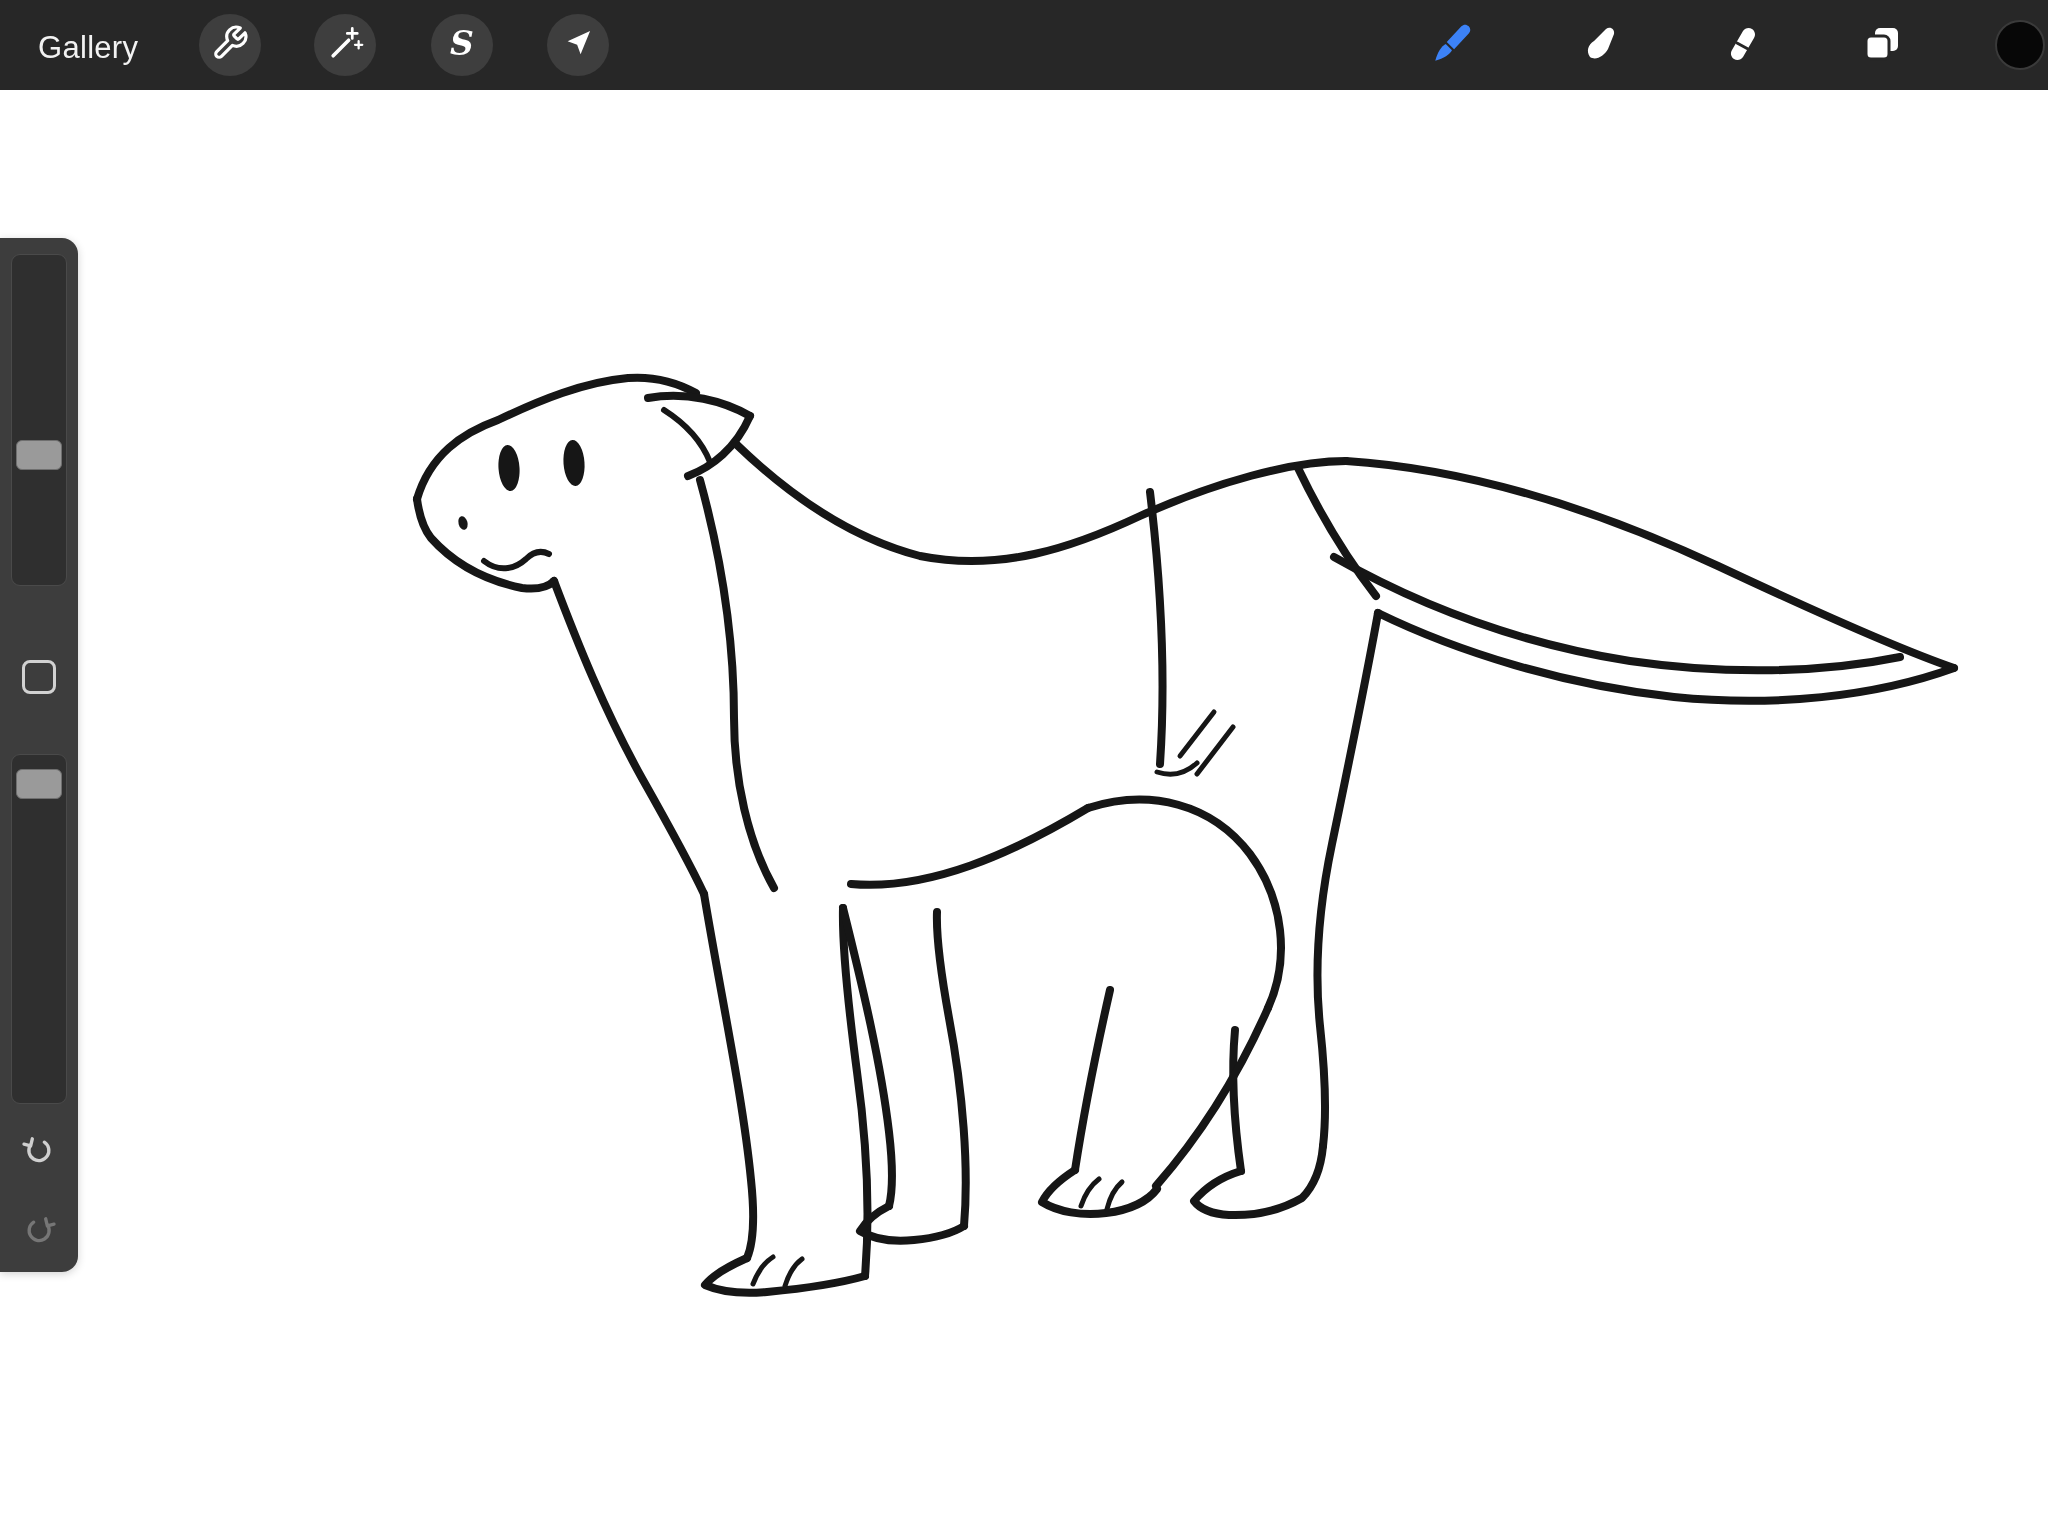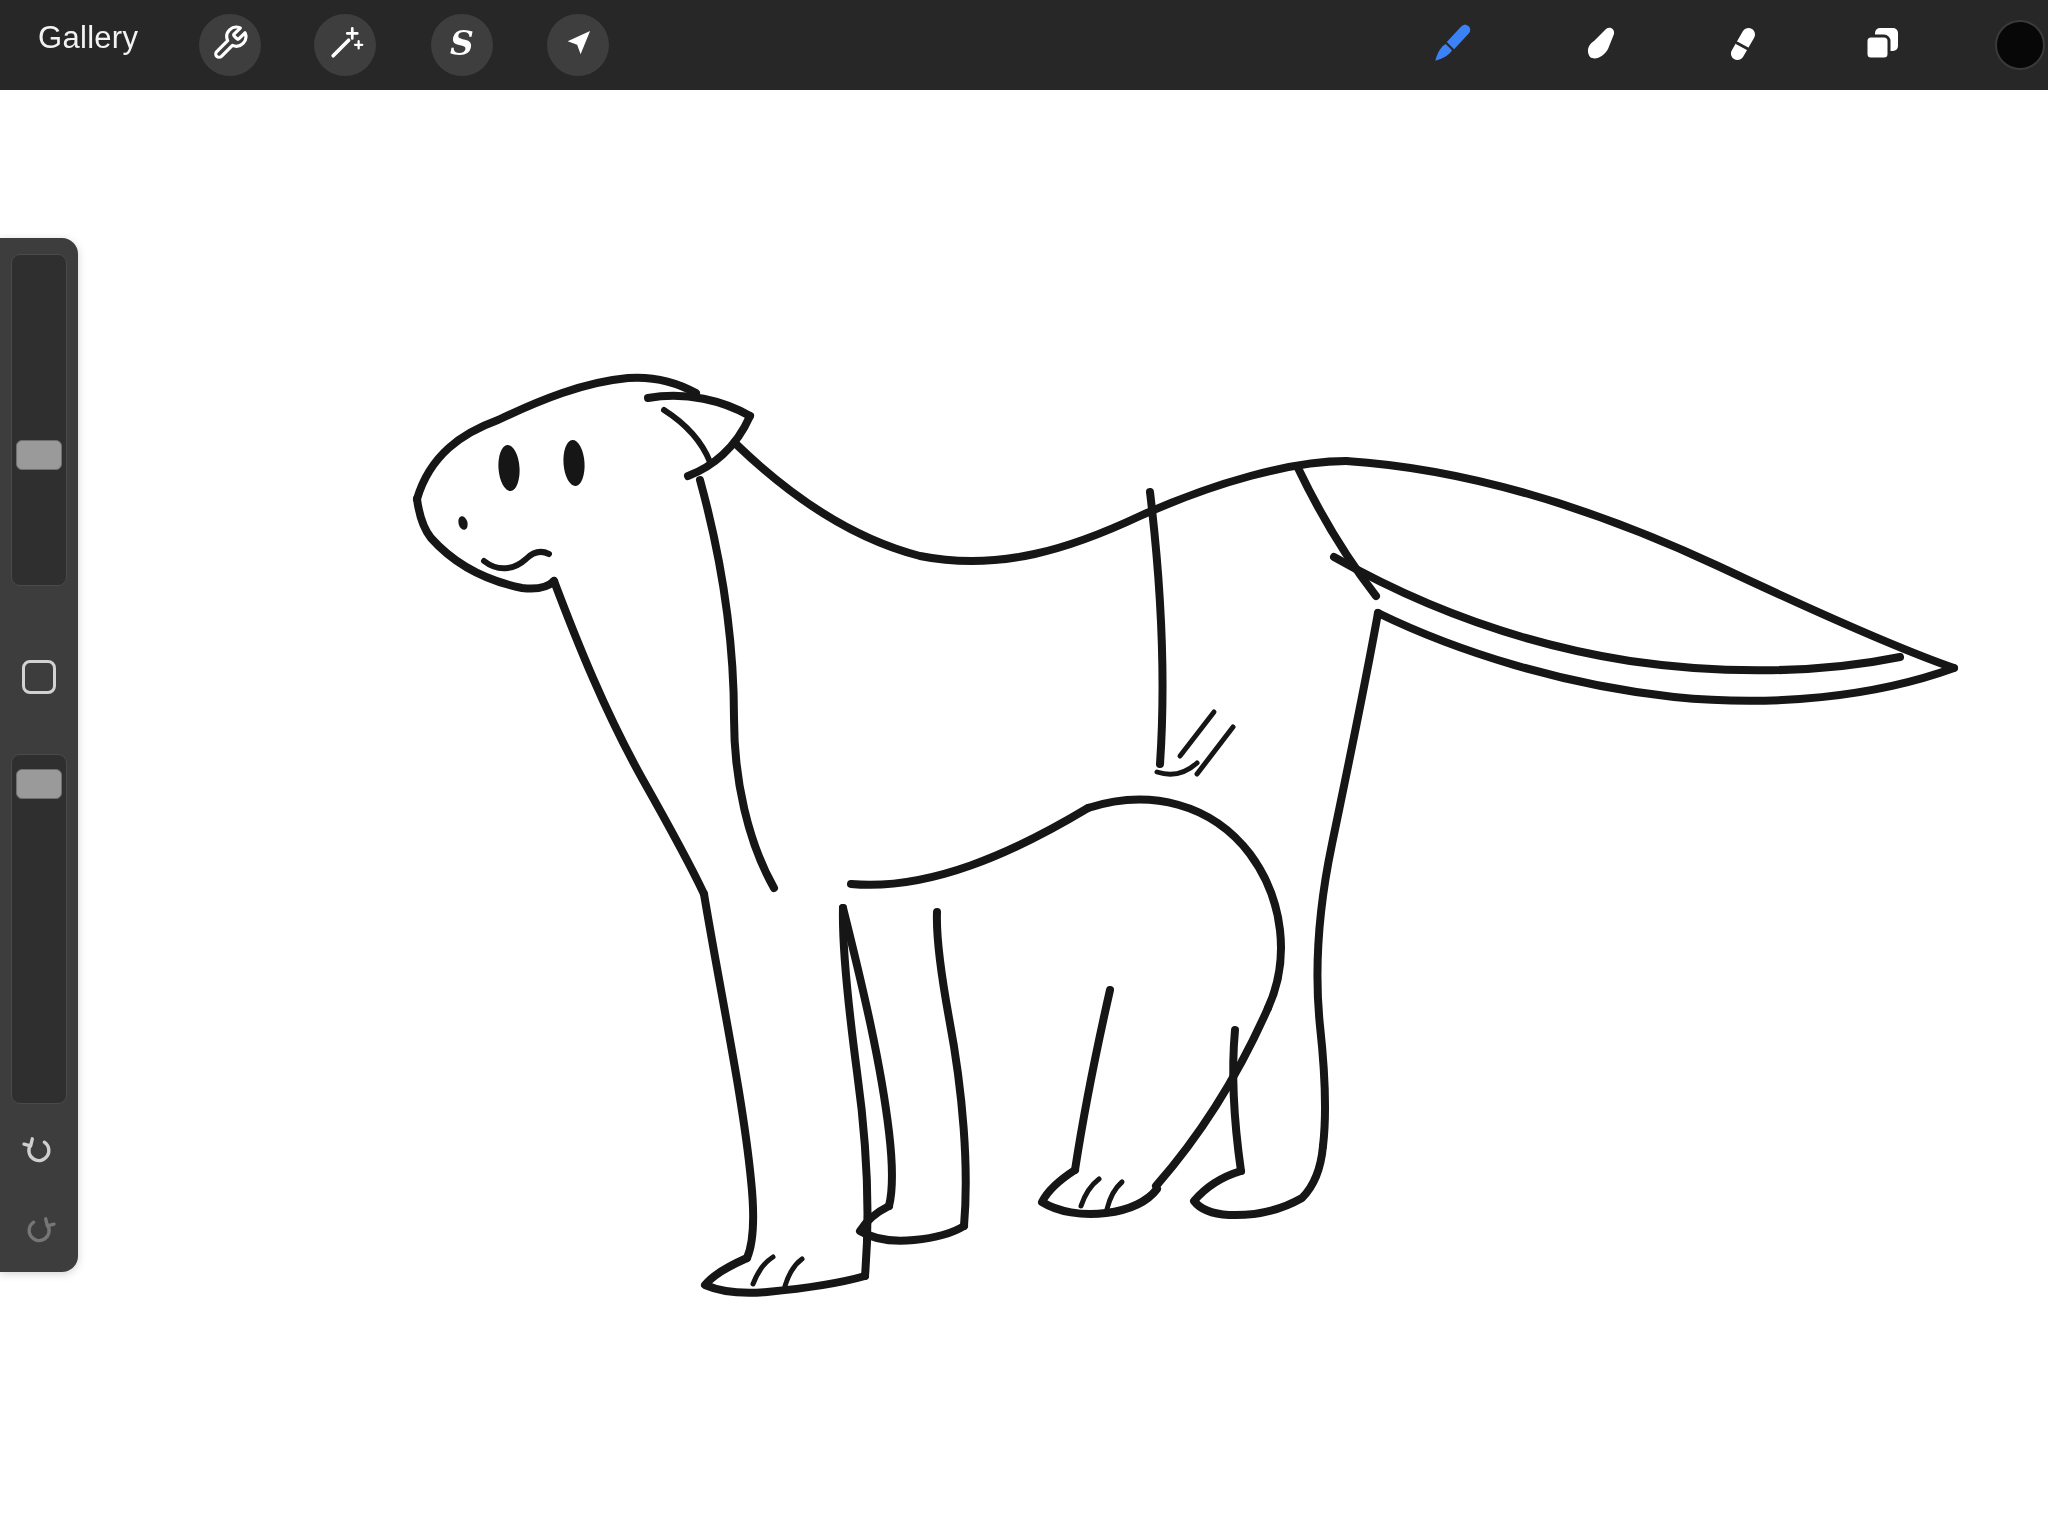--- a/index.html
+++ b/index.html
@@ -8,21 +8,21 @@
     background:#ffffff;font-family:"Liberation Sans", sans-serif;
   }
   
   .canvas{position:absolute;inset:0;background:#ffffff;z-index:0;}
   .artwork{position:absolute;left:0;top:0;width:2048px;height:1536px;}
   
   .topbar{
     position:absolute;top:0;left:0;right:0;height:90px;background:#272727;z-index:10;
   }
   .gallery-btn{
-    position:absolute;left:38px;top:2px;height:72px;display:flex;align-items:center;
+    position:absolute;left:38px;top:12px;height:72px;display:flex;align-items:center;
     color:#f2f2f2;font-size:31px;letter-spacing:0.3px;cursor:default;
   }
   .tool-circle{
     position:absolute;top:14px;width:62px;height:62px;border-radius:50%;
     background:#3e3e3e;display:flex;align-items:center;justify-content:center;
   }
   .tc-wrench{left:199px;} .tc-wand{left:314px;} .tc-sel{left:431px;} .tc-arrow{left:547px;}
   .sel-glyph{
     font-family:"DejaVu Serif", serif;font-style:italic;font-weight:bold;
     font-size:33px;color:#ffffff;transform:translateY(-2px);

